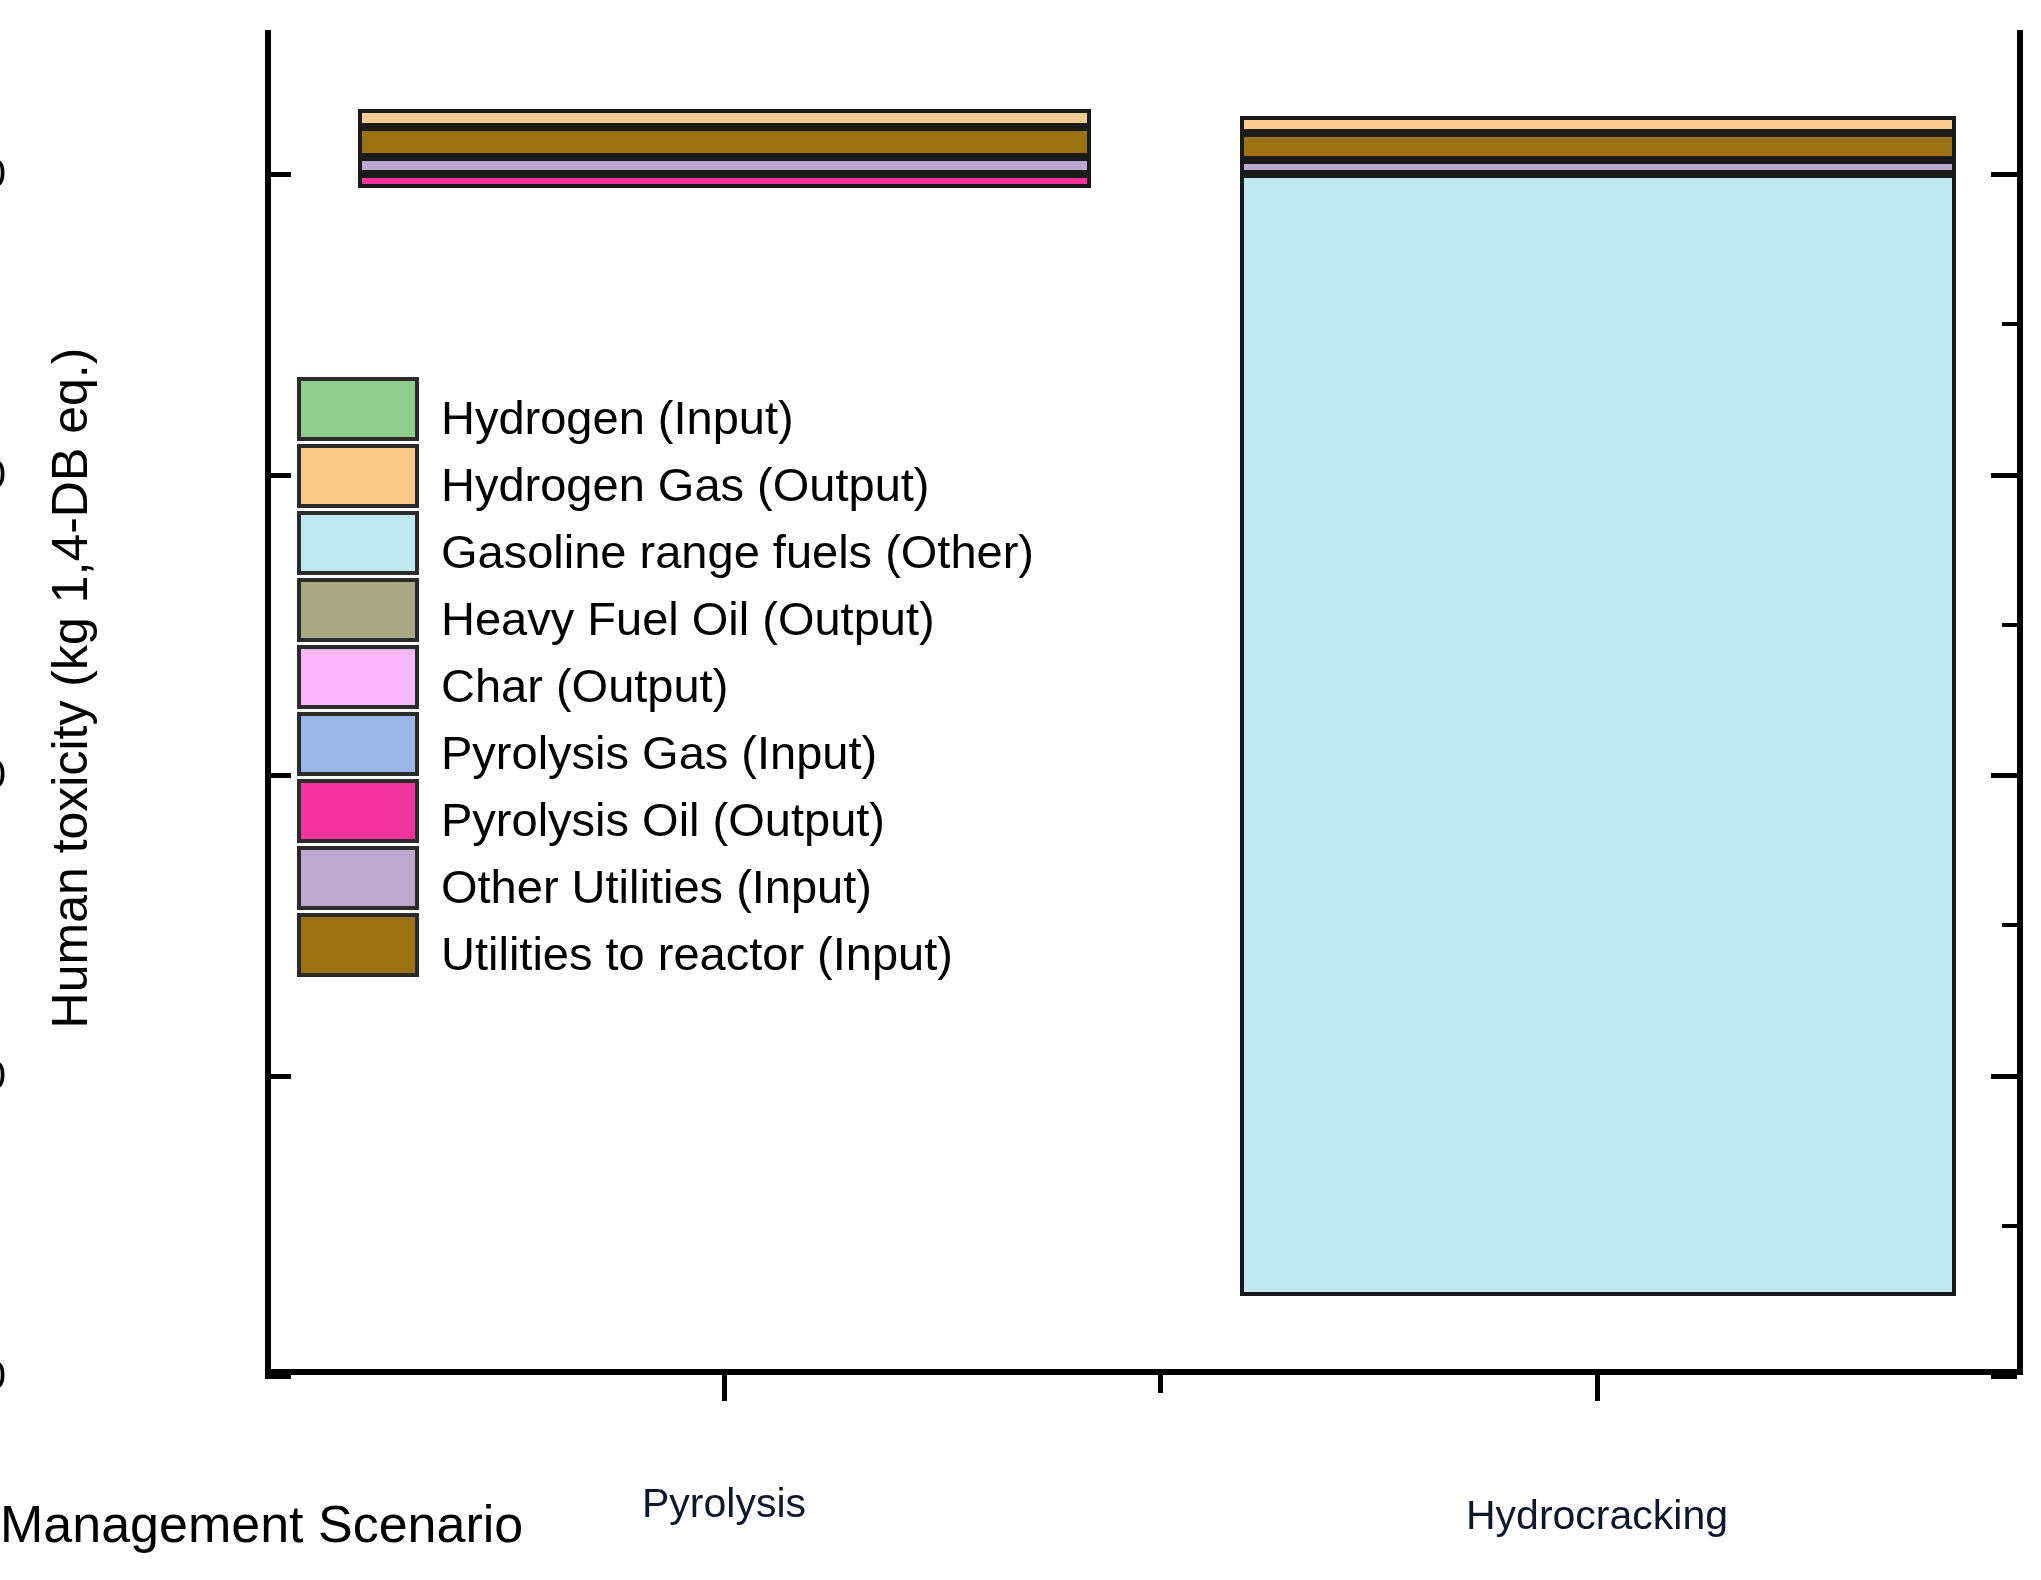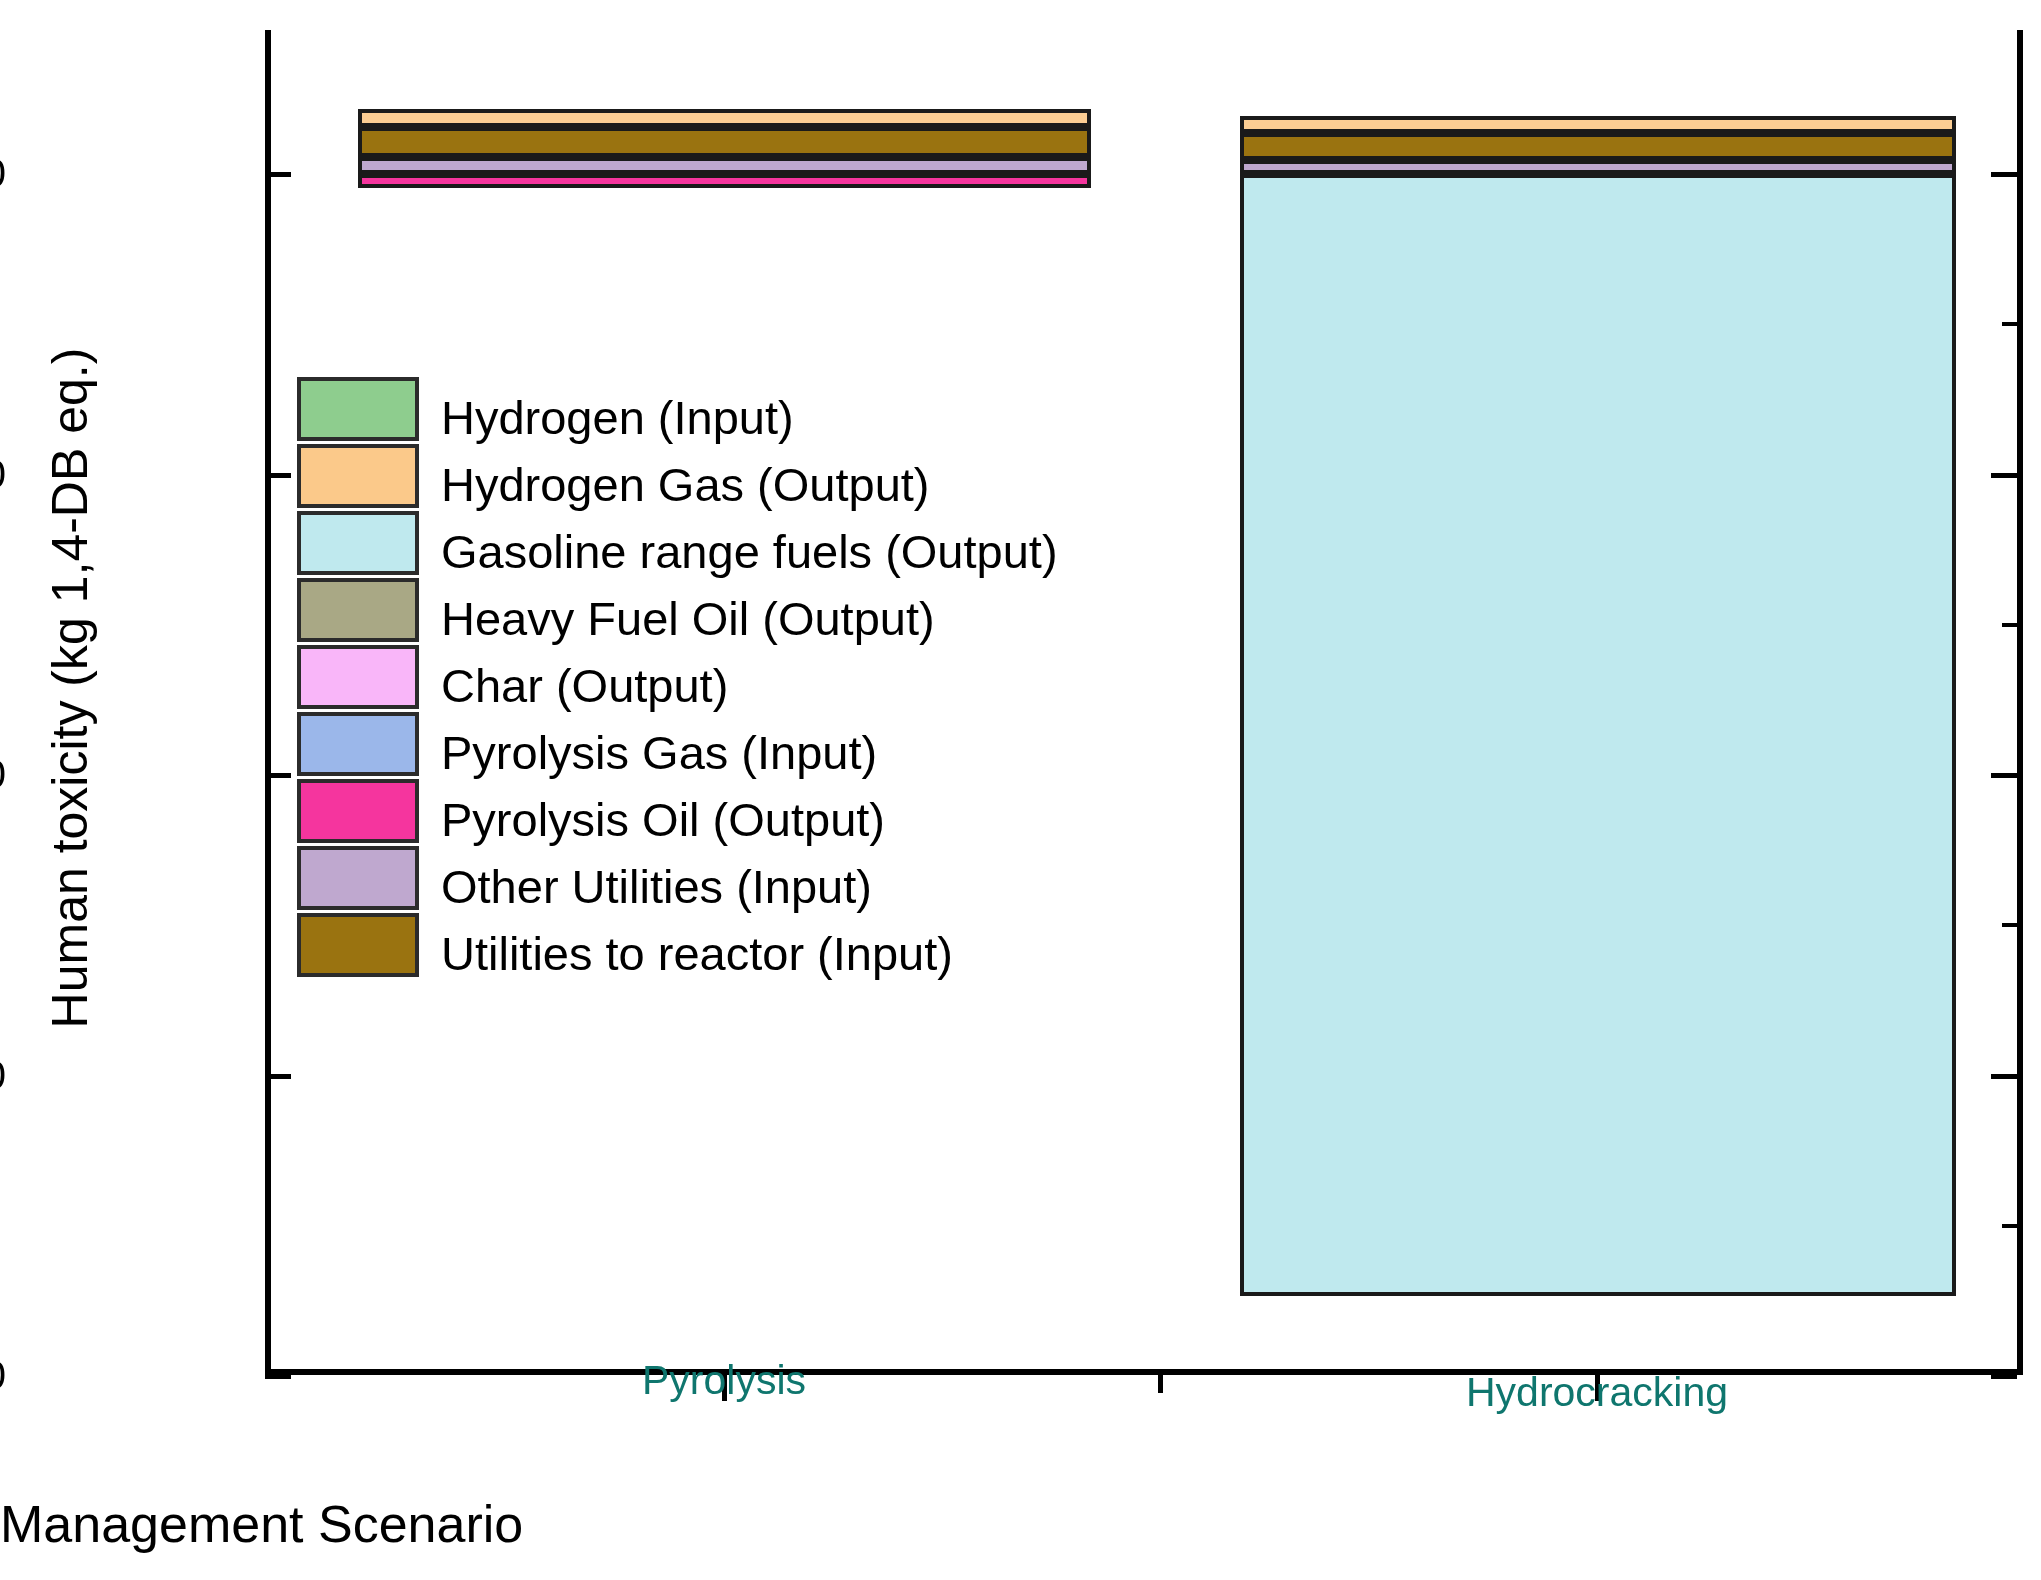--- a/index.html
+++ b/index.html
@@ -16,22 +16,22 @@
 
   
   .ytick-major{position:absolute;width:26px;height:5px;background:#000;left:265px;}
   .ytick-major-r{position:absolute;width:26px;height:5px;background:#000;left:1991px;}
   .ytick-minor-r{position:absolute;width:15px;height:4px;background:#000;left:2002px;}
   .ylabel{position:absolute;right:2035px;font-size:41px;line-height:41px;
           white-space:nowrap;text-align:right;color:#000;}
 
   
   .xtick{position:absolute;top:1375px;width:5px;height:26px;background:#000;}
-  .xcat{position:absolute;top:1356px;font-size:41px;line-height:48px;
-        white-space:nowrap;text-align:center;color:#0f766e;}
+  .xcat{position:absolute;top:1479px;font-size:41px;line-height:48px;
+        white-space:nowrap;text-align:center;color:#0f172a;}
 
   
   #ytitle{position:absolute;left:-310px;top:660px;width:760px;
           transform:rotate(-90deg);transform-origin:50% 50%;
           font-size:50px;line-height:56px;text-align:center;white-space:nowrap;}
   #xtitle{position:absolute;left:0;top:1495px;width:2041px;
           font-size:52px;line-height:58px;text-align:left;}
 
   
   .bar-seg{position:absolute;box-sizing:border-box;
@@ -101,21 +101,21 @@
       <div class="legend-row">
         <span class="legend-swatch" style="background-color: rgb(142, 205, 142);"></span>
         <span class="legend-text">Hydrogen (Input)</span>
       </div>
       <div class="legend-row">
         <span class="legend-swatch" style="background-color: rgb(251, 201, 138);"></span>
         <span class="legend-text">Hydrogen Gas (Output)</span>
       </div>
       <div class="legend-row">
         <span class="legend-swatch" style="background-color: rgb(191, 233, 238);"></span>
-        <span class="legend-text">Gasoline range fuels (Output)</span>
+        <span class="legend-text">Gasoline range fuels (Other)</span>
       </div>
       <div class="legend-row">
         <span class="legend-swatch" style="background-color: rgb(169, 168, 133);"></span>
         <span class="legend-text">Heavy Fuel Oil (Output)</span>
       </div>
       <div class="legend-row">
         <span class="legend-swatch" style="background-color: rgb(249, 182, 249);"></span>
         <span class="legend-text">Char (Output)</span>
       </div>
       <div class="legend-row">

